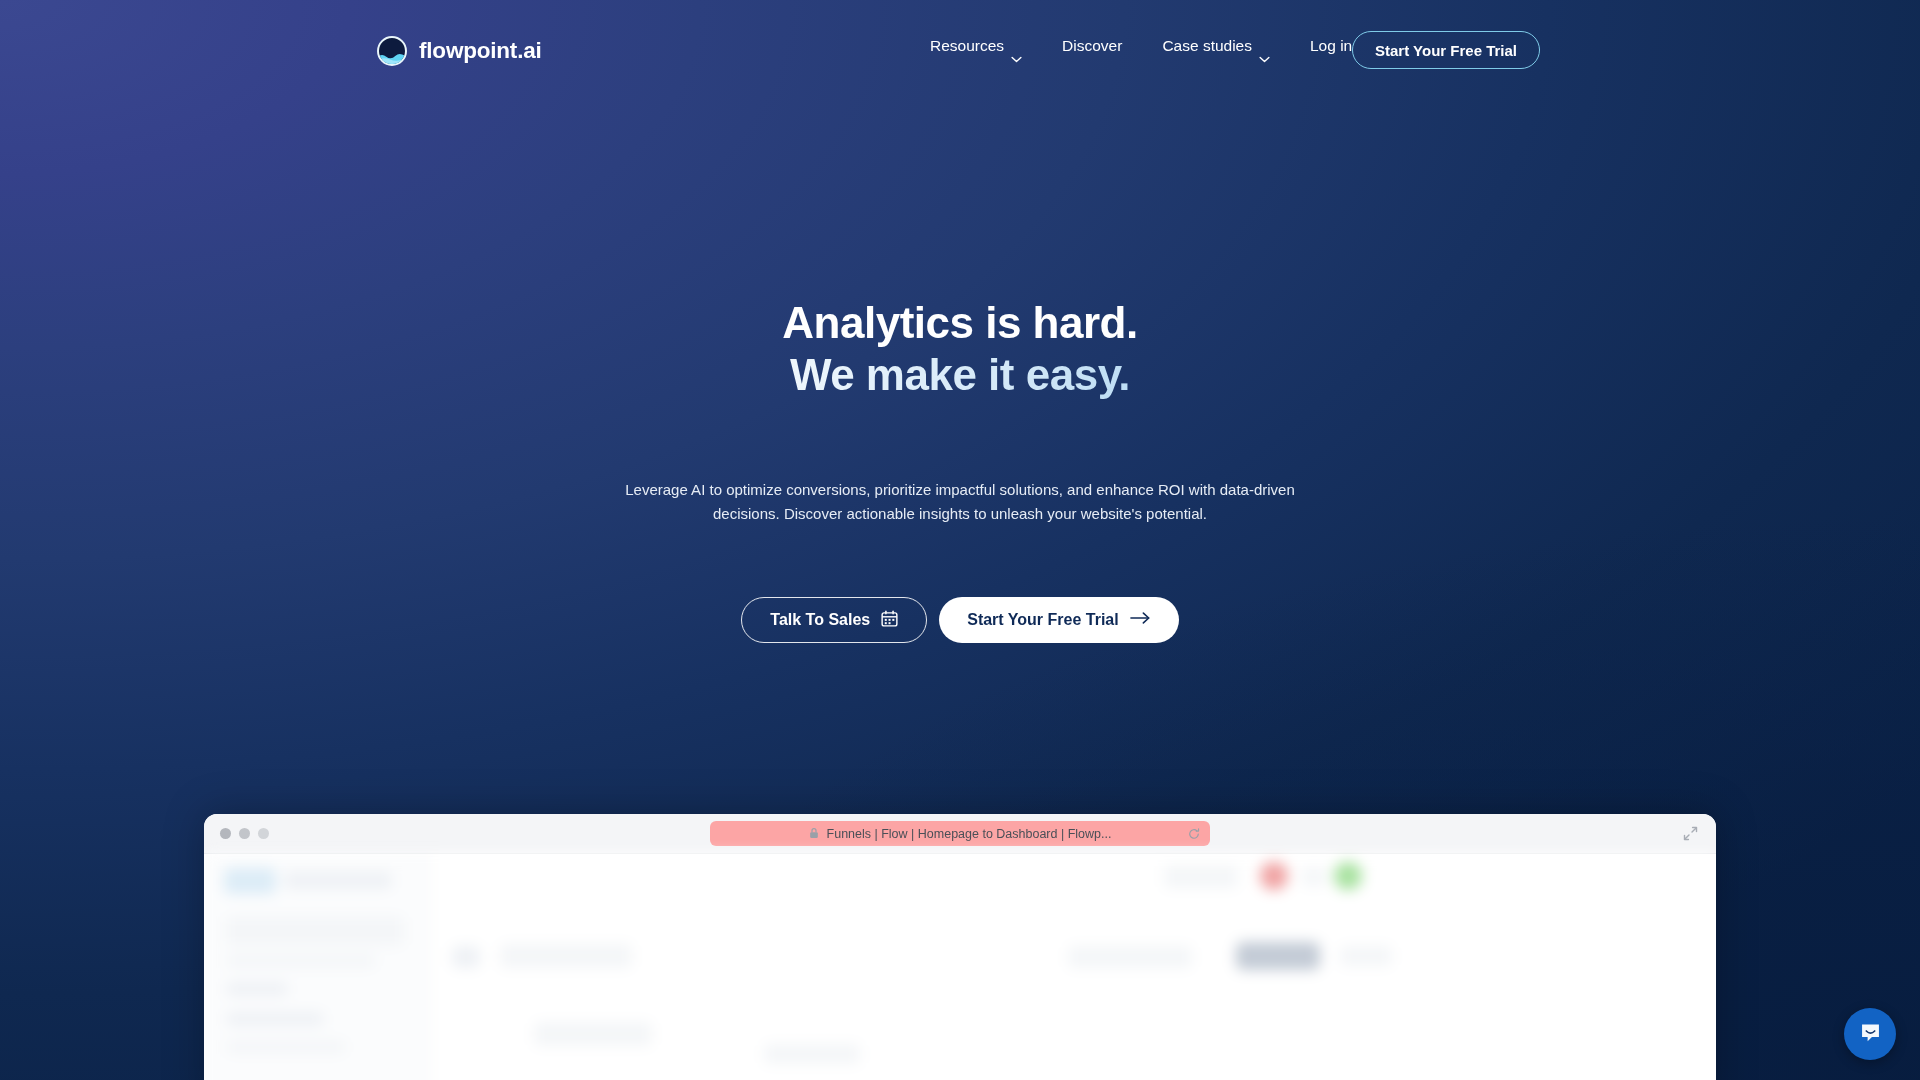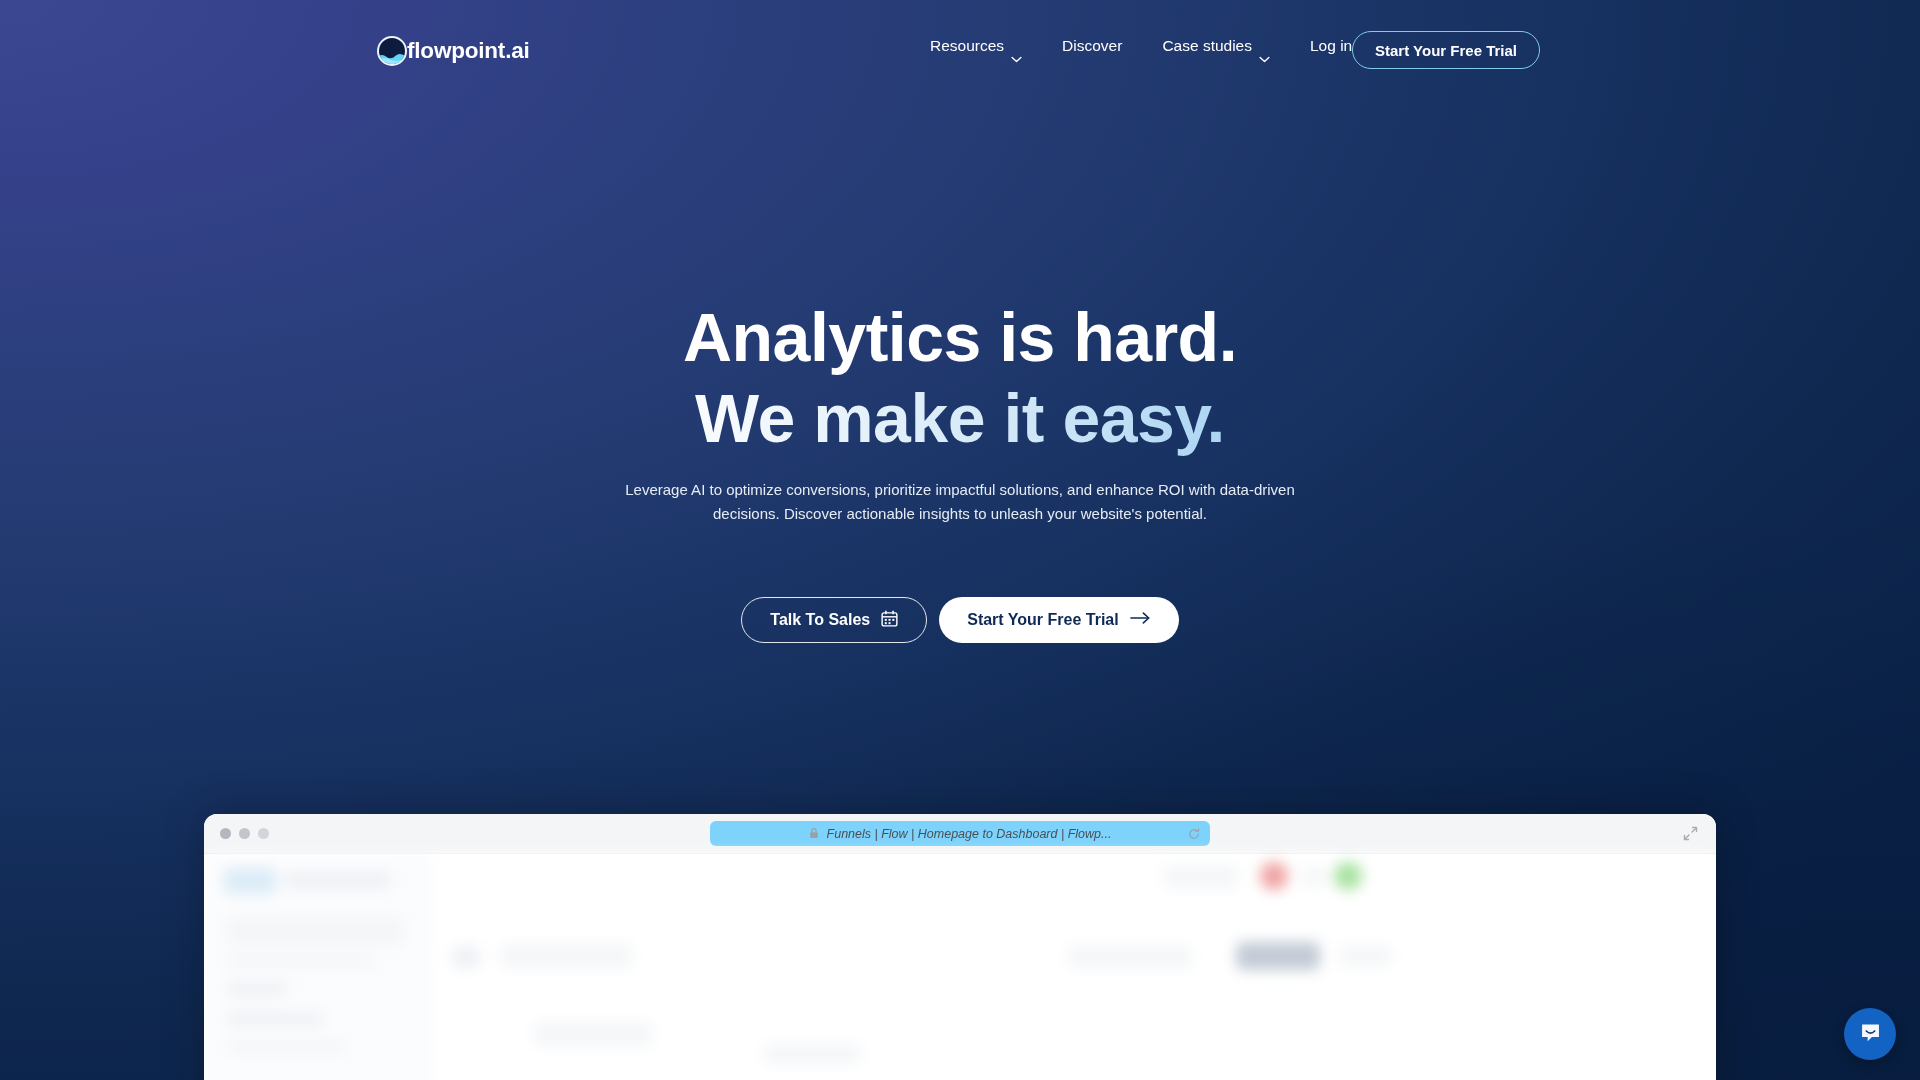--- a/index.html
+++ b/index.html
@@ -45,20 +45,21 @@
     align-items: center;
     z-index: 20;
   }
 
   .brand {
     position: absolute;
     left: 377px;
     top: 36px;
     display: flex;
     align-items: center;
+    gap: 12px;
     cursor: pointer;
   }
   .brand-mark {
     width: 30px; height: 30px;
     border-radius: 50%;
     background: #0d1b3e;
     border: 2px solid #eaf6fb;
     position: relative;
     overflow: hidden;
     flex: none;
@@ -124,21 +125,21 @@
   
   .hero {
     position: absolute;
     top: 0; left: 0; right: 0;
     text-align: center;
   }
   .headline {
     position: absolute;
     top: 297px;
     left: 0; right: 0;
-    font-size: 68px;
+    font-size: 44px;
     font-weight: 700;
     line-height: 1.19;
     letter-spacing: -0.5px;
   }
   .headline .line1 { display: block; color: #ffffff; }
   .headline .line2 {
     display: block;
     background: linear-gradient(95deg, #ffffff 0%, #ffffff 34%, #cfe6f7 54%, #8ec7ef 72%, #72bdf0 100%);
     -webkit-background-clip: text;
     background-clip: text;
@@ -218,29 +219,28 @@
   .dot.d1 { background: #b4b7bd; }
   .dot.d2 { background: #c2c5ca; }
   .dot.d3 { background: #d2d5d9; }
 
   .urlbar {
     position: absolute;
     left: 50%;
     transform: translateX(-50%);
     width: 500px;
     height: 25px;
-    background: #7dd3fc;
+    background: #fca5a5;
     border-radius: 6px;
     display: flex;
     align-items: center;
     justify-content: center;
     gap: 8px;
     padding: 0 12px;
     cursor: text;
-    font-style: italic;
   }
   .url-text {
     font-size: 12.5px;
     color: #4a4f57;
     white-space: nowrap;
     overflow: hidden;
     text-overflow: ellipsis;
   }
   .url-reload {
     position: absolute;

